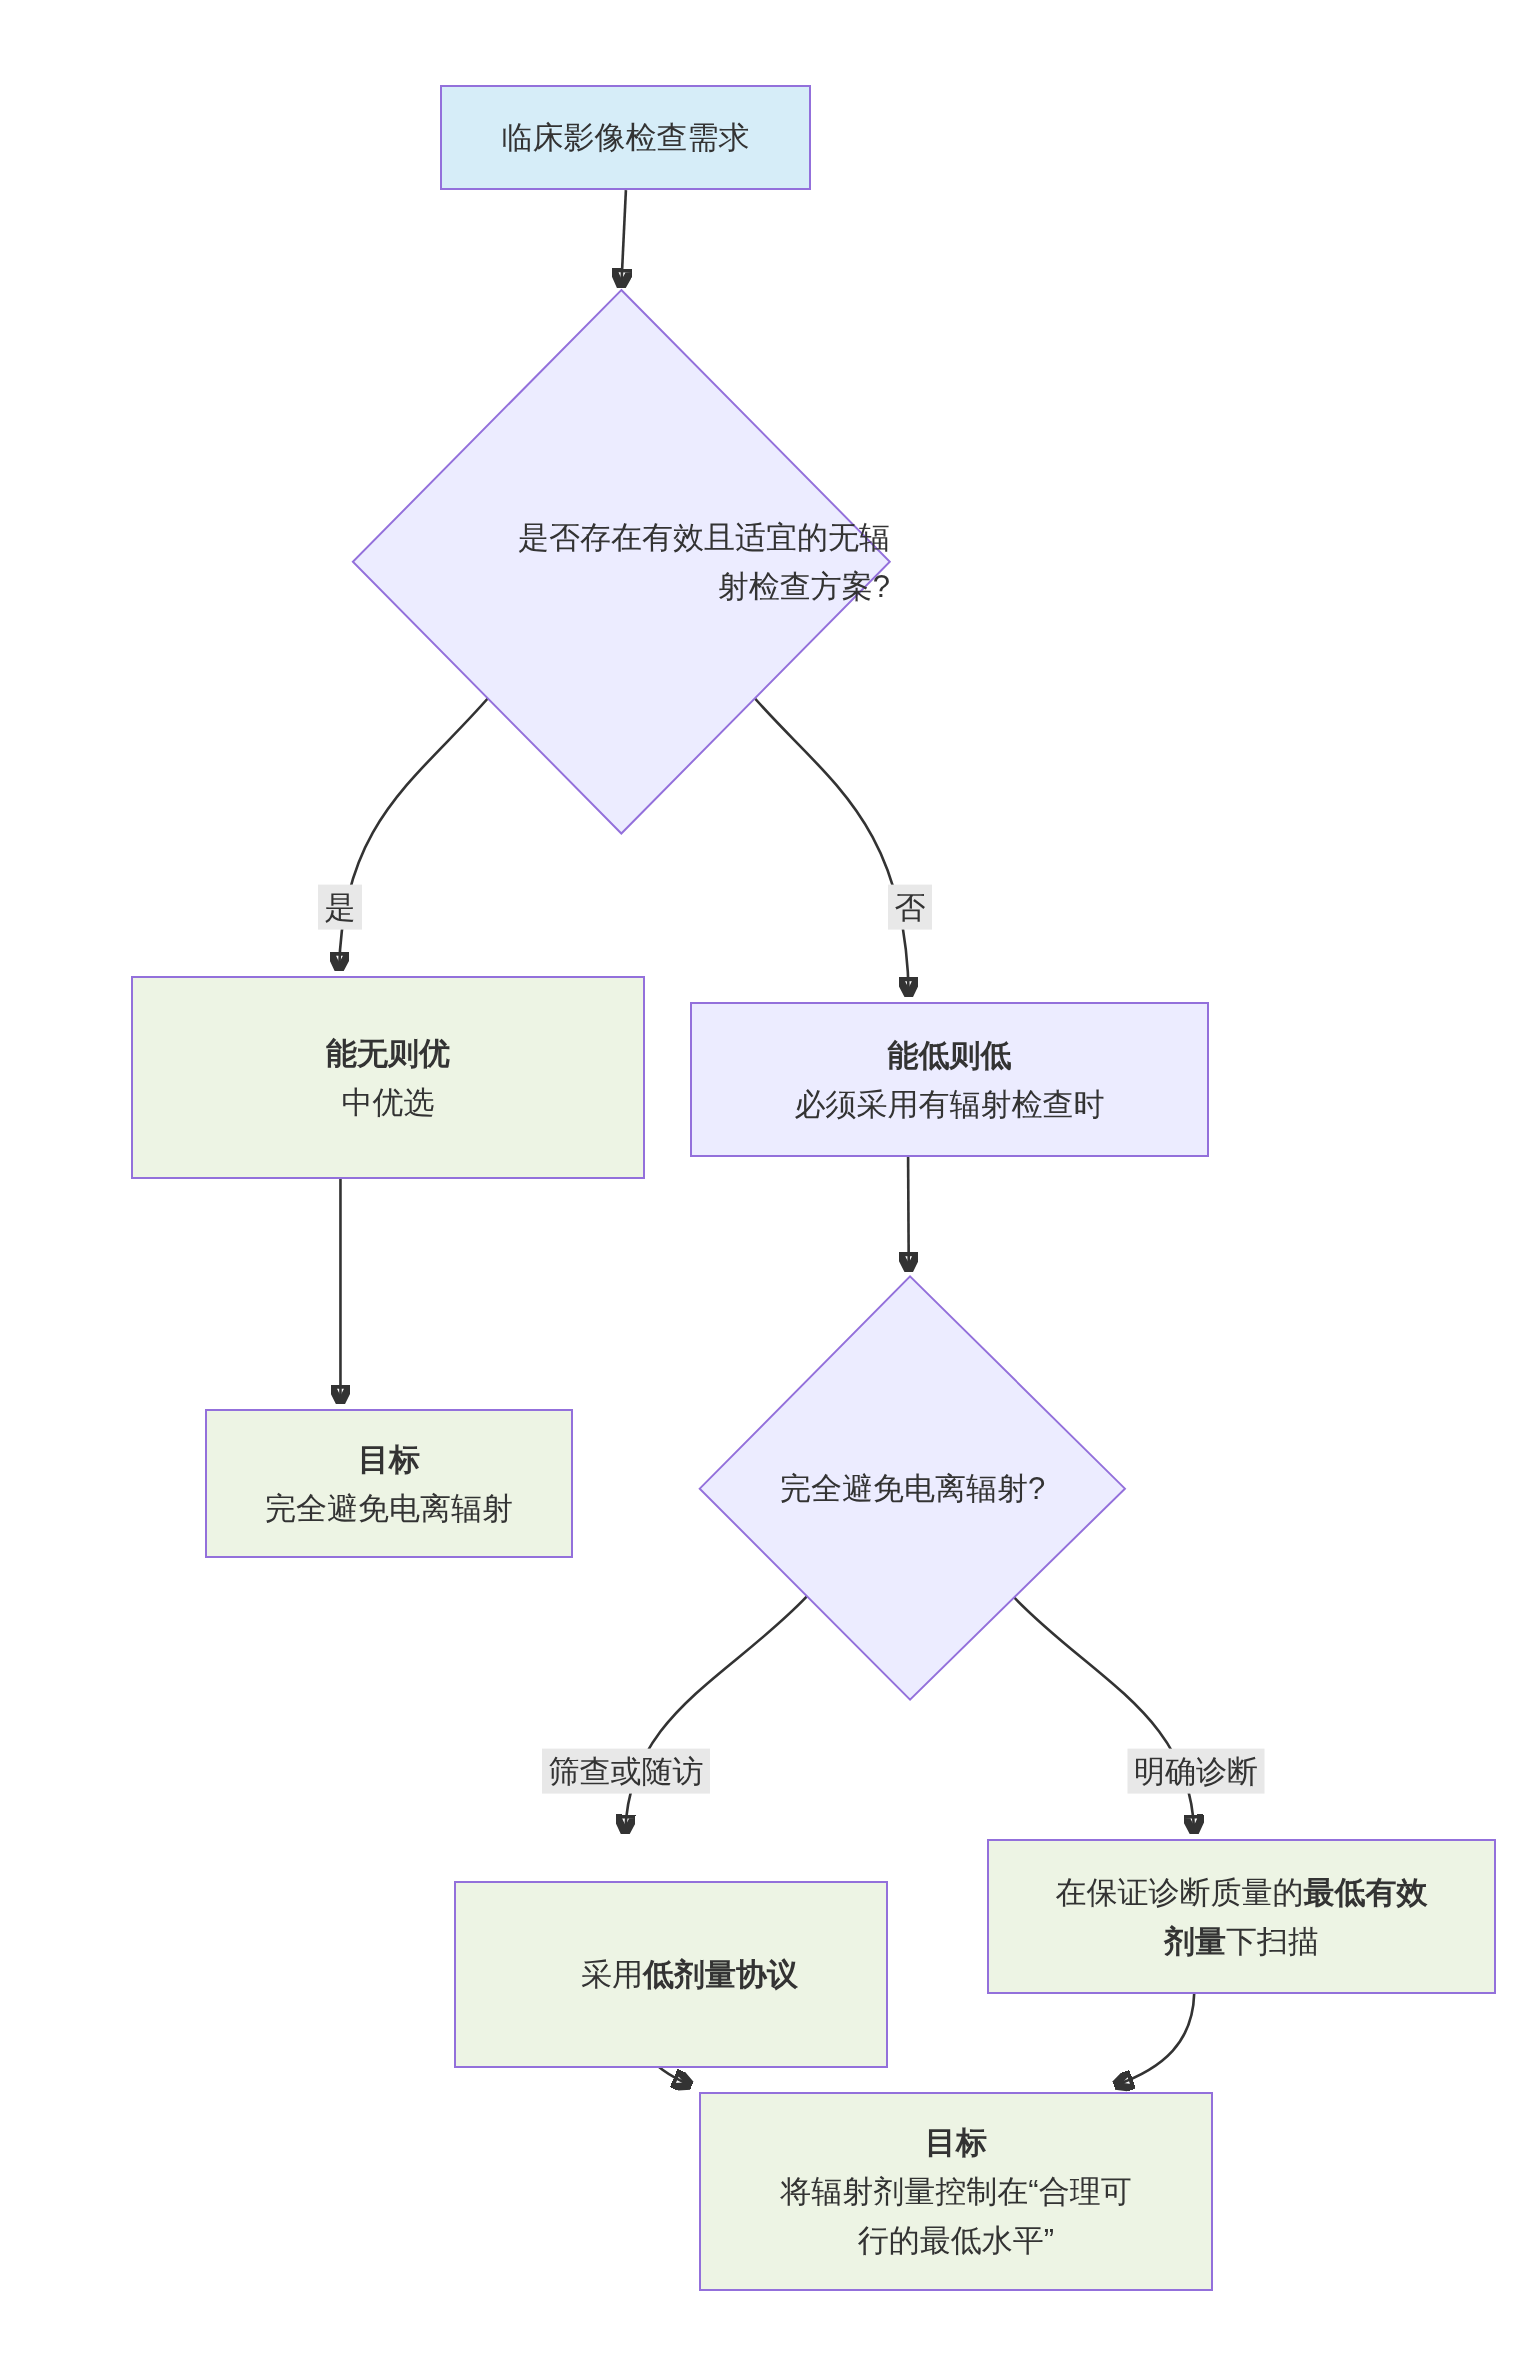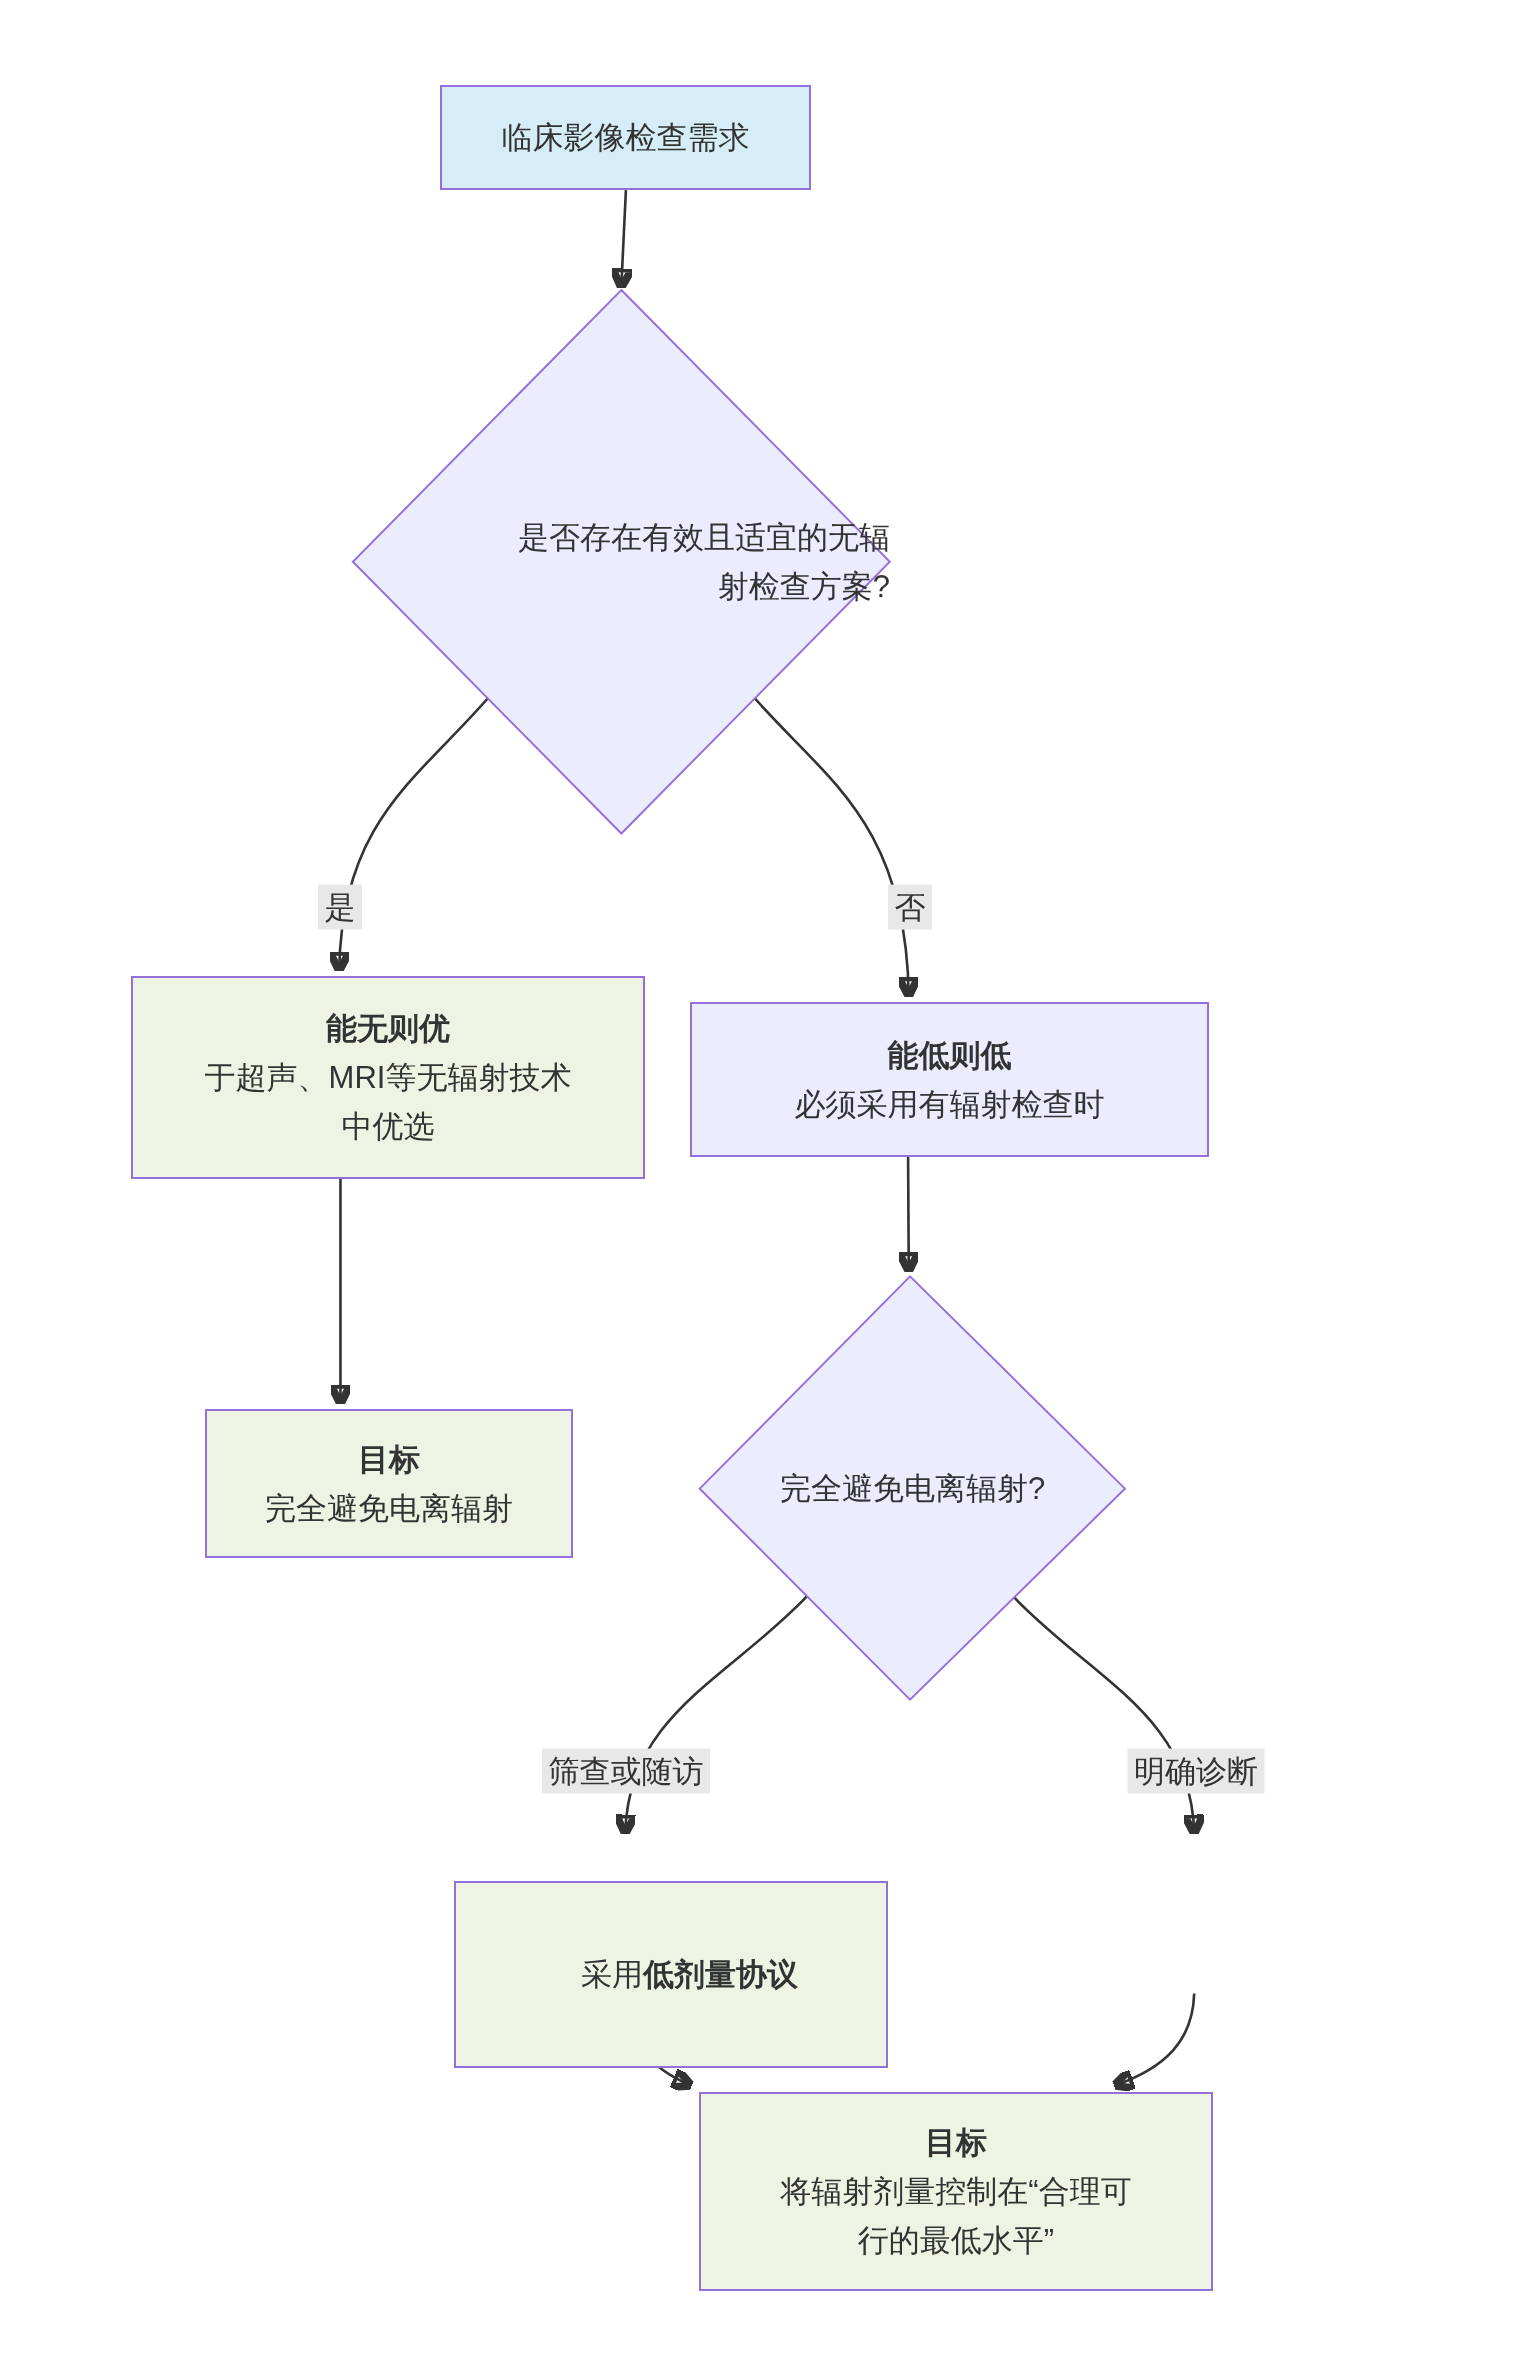--- a/index.html
+++ b/index.html
@@ -79,21 +79,20 @@
   <div class="node dtext n-d1text">
     <div>是否存在有效且适宜的无辐</div>
     <div>射检查方案?</div>
   </div>
 
   <div class="edge-label l-yes">是</div>
   <div class="edge-label l-no">否</div>
 
   <div class="node rect fill-green n-yes">
     <div><b>能无则优</b></div>
-    <div>于超声、MRI等无辐射技术</div>
     <div>中优选</div>
   </div>
 
   <div class="node rect fill-lav n-no">
     <div><b>能低则低</b></div>
     <div>必须采用有辐射检查时</div>
   </div>
 
   <div class="node rect fill-green n-goal1">
     <div><b>目标</b></div>
@@ -106,20 +105,28 @@
 
   <div class="edge-label l-screen">筛查或随访</div>
   <div class="edge-label l-diag">明确诊断</div>
 
   <div class="node rect fill-green n-lowdose">
     <div>
       <span>采用</span><b>低剂量协议</b>
     </div>
   </div>
 
+  <div class="node rect fill-green n-mindose">
+    <div>
+      <span>在保证诊断质量的</span><b>最低有效</b>
+    </div>
+    <div>
+      <b>剂量</b><span>下扫描</span>
+    </div>
+  </div>
 
   <div class="node rect fill-green n-goal2">
     <div><b>目标</b></div>
     <div>将辐射剂量控制在“合理可</div>
     <div>行的最低水平”</div>
   </div>
 
 </div>
 
 

